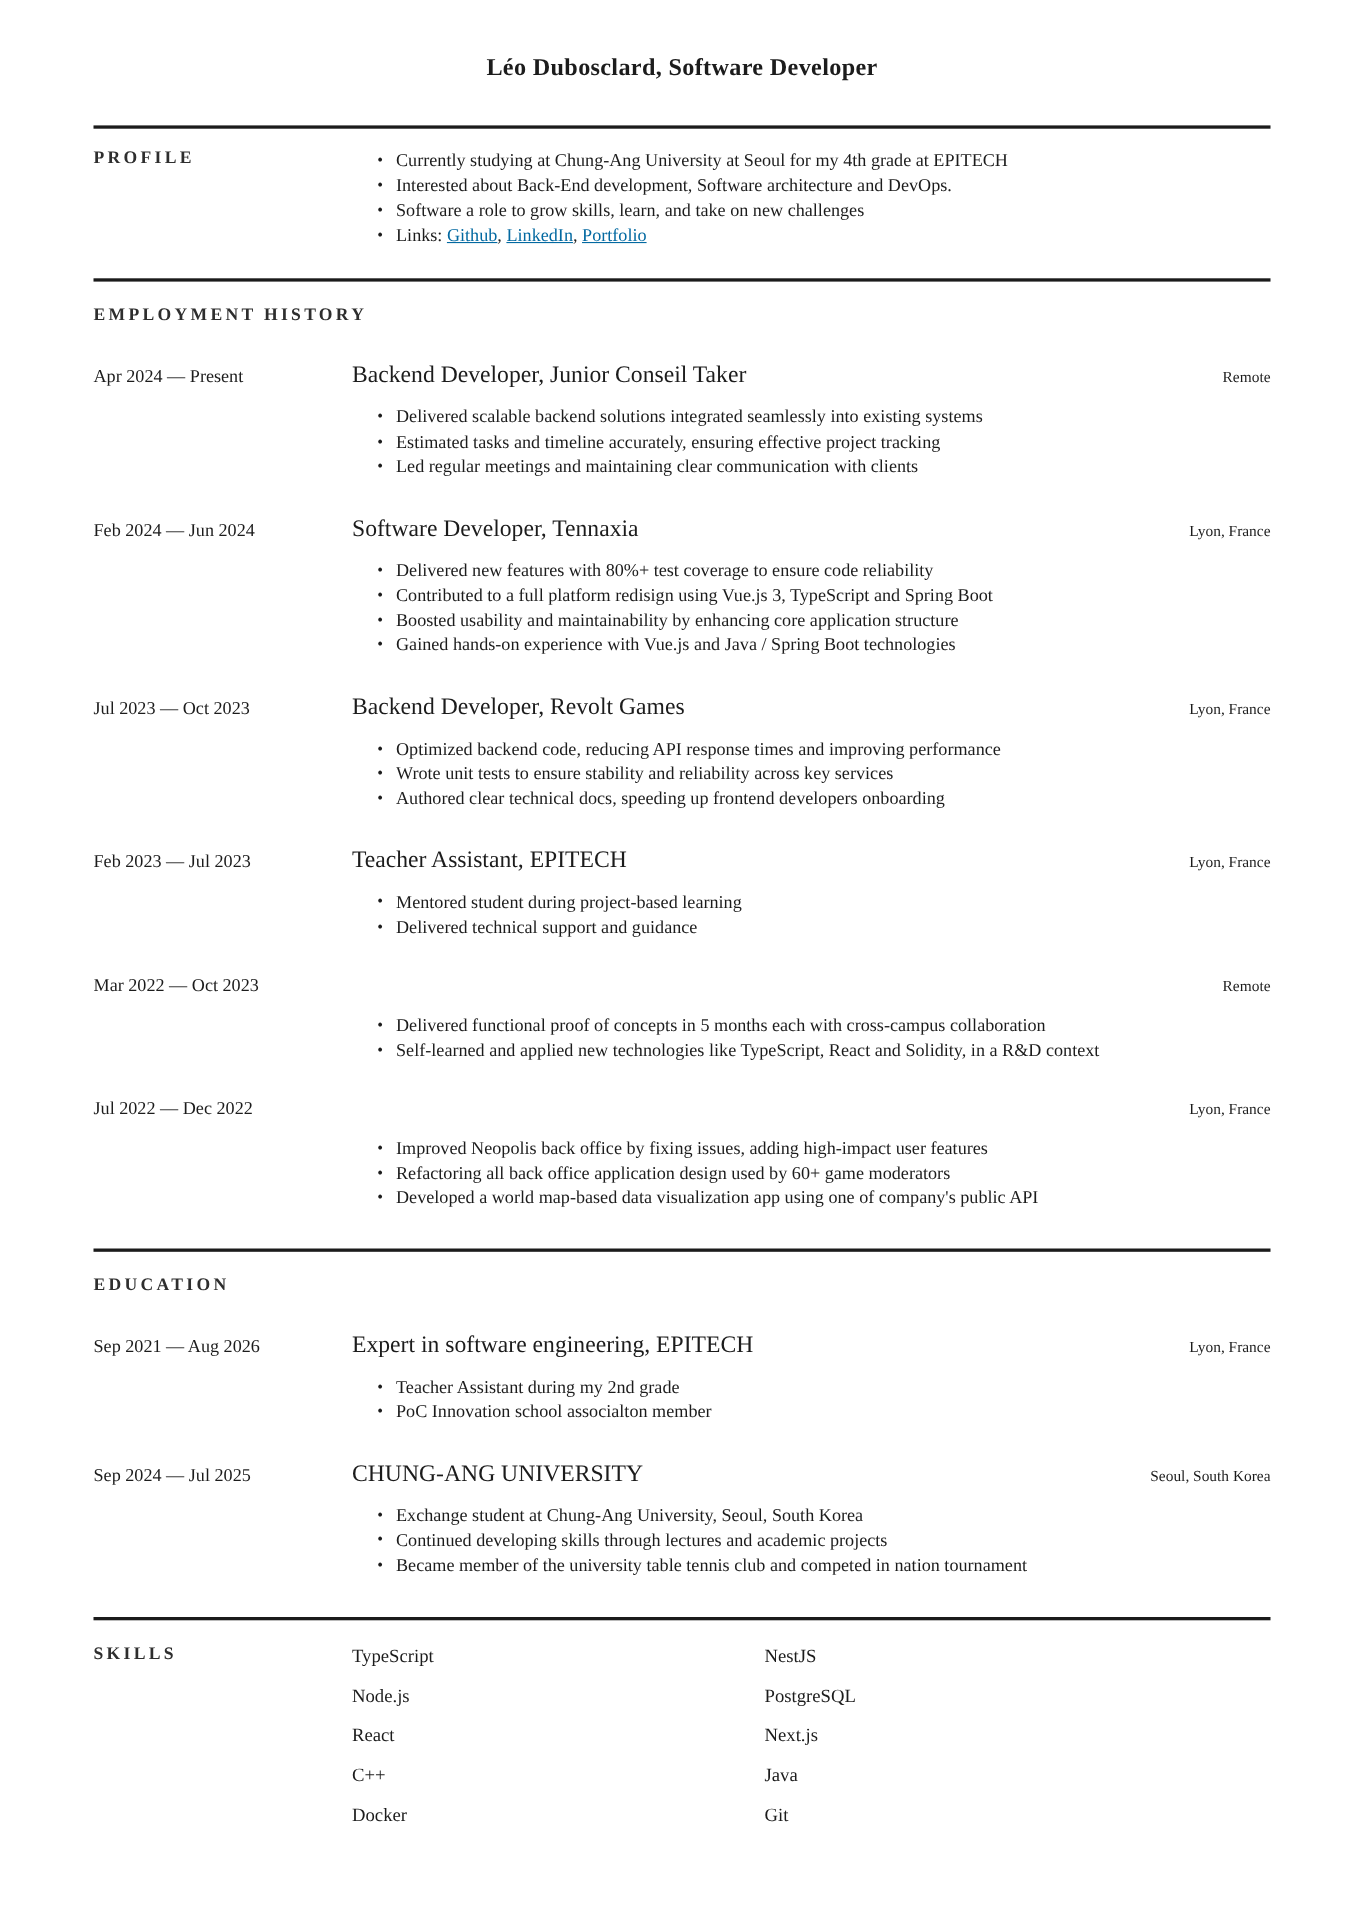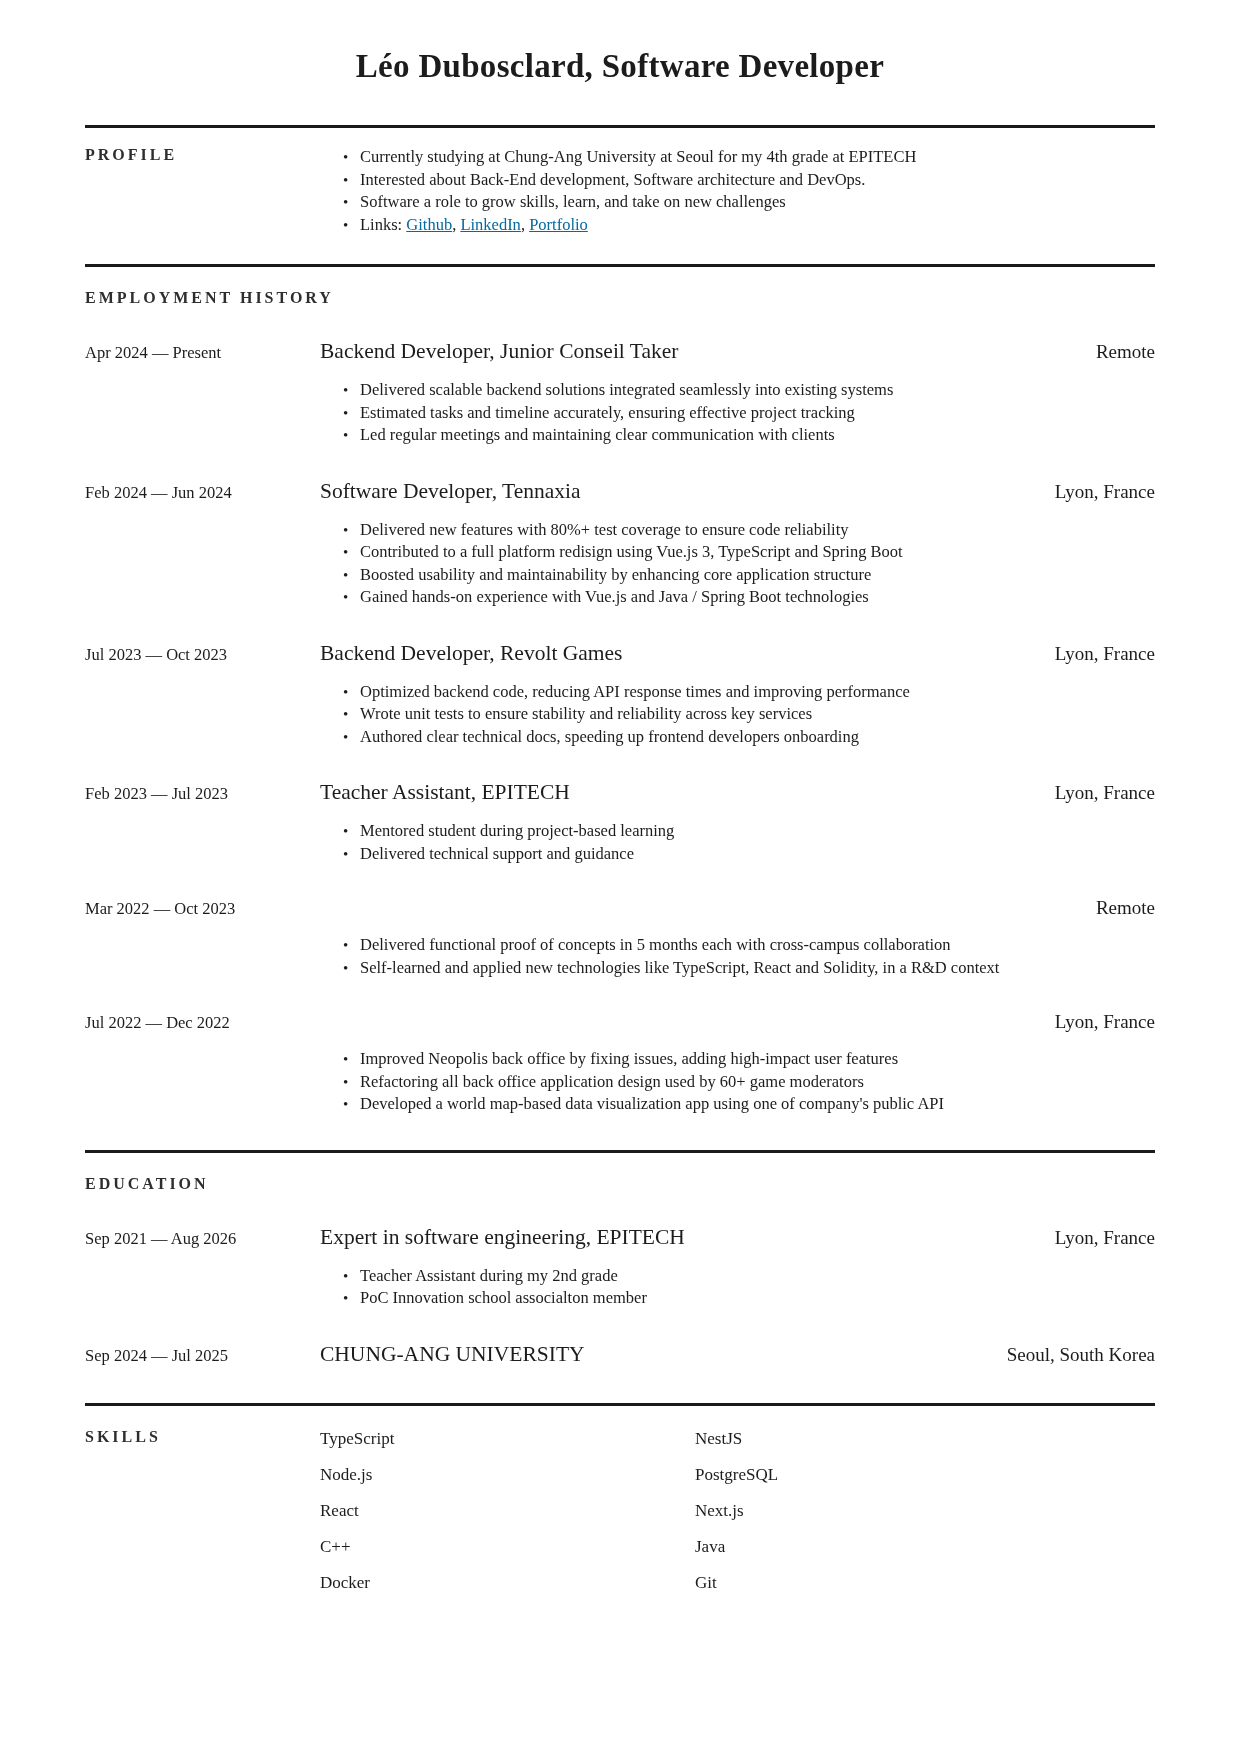--- a/index.html
+++ b/index.html
@@ -12,21 +12,21 @@
   }
   .page {
     box-sizing: border-box;
     width: 1241px;
     min-height: 1754px;
     padding: 48px 86px 40px 85px;
   }
   
   .header { text-align: center; }
   .person-name {
-    font-size: 33px;
+    font-size: 22px;
     font-weight: bold;
     margin: 0;
     letter-spacing: 0.3px;
   }
   .contact-line {
     font-size: 17px;
     margin-top: 26px;
   }
   
   .rule {
@@ -82,21 +82,21 @@
     grid-template-columns: 235px 1fr auto;
     align-items: baseline;
   }
   .entry-dates { font-size: 16.5px; font-family: Liberation Serif, serif; }
   .entry-title {
     font-size: 21.5px;
     font-weight: normal;
     margin: 0;
   }
   .entry-location {
-    font-size: 19px;
+    font-size: 14px;
     text-align: right;
   }
   .entry ul.bullets {
     margin-left: 235px;
     margin-top: 15px;
   }
   
   .skills-grid {
     display: grid;
     grid-template-columns: 235px 375px 1fr;
@@ -234,20 +234,25 @@
         <li>PoC Innovation school associalton member</li>
       </ul>
     </div>
 
     <div class="entry">
       <div class="entry-head">
         <div class="entry-dates">Sep 2024 — Jul 2025</div>
         <h3 class="entry-title">CHUNG-ANG UNIVERSITY</h3>
         <div class="entry-location">Seoul, South Korea</div>
       </div>
+      <ul class="bullets">
+        <li>Exchange student at Chung-Ang University, Seoul, South Korea</li>
+        <li>Continued developing skills through lectures and academic projects</li>
+        <li>Became member of the university table tennis club and competed in nation tournament</li>
+      </ul>
     </div>
   </div>
 
   <hr class="rule rule-4">
 
   <div class="skills-grid">
     <div class="section-label">SKILLS</div>
     <div>
       <div class="skill-item">TypeScript</div>
       <div class="skill-item">Node.js</div>

